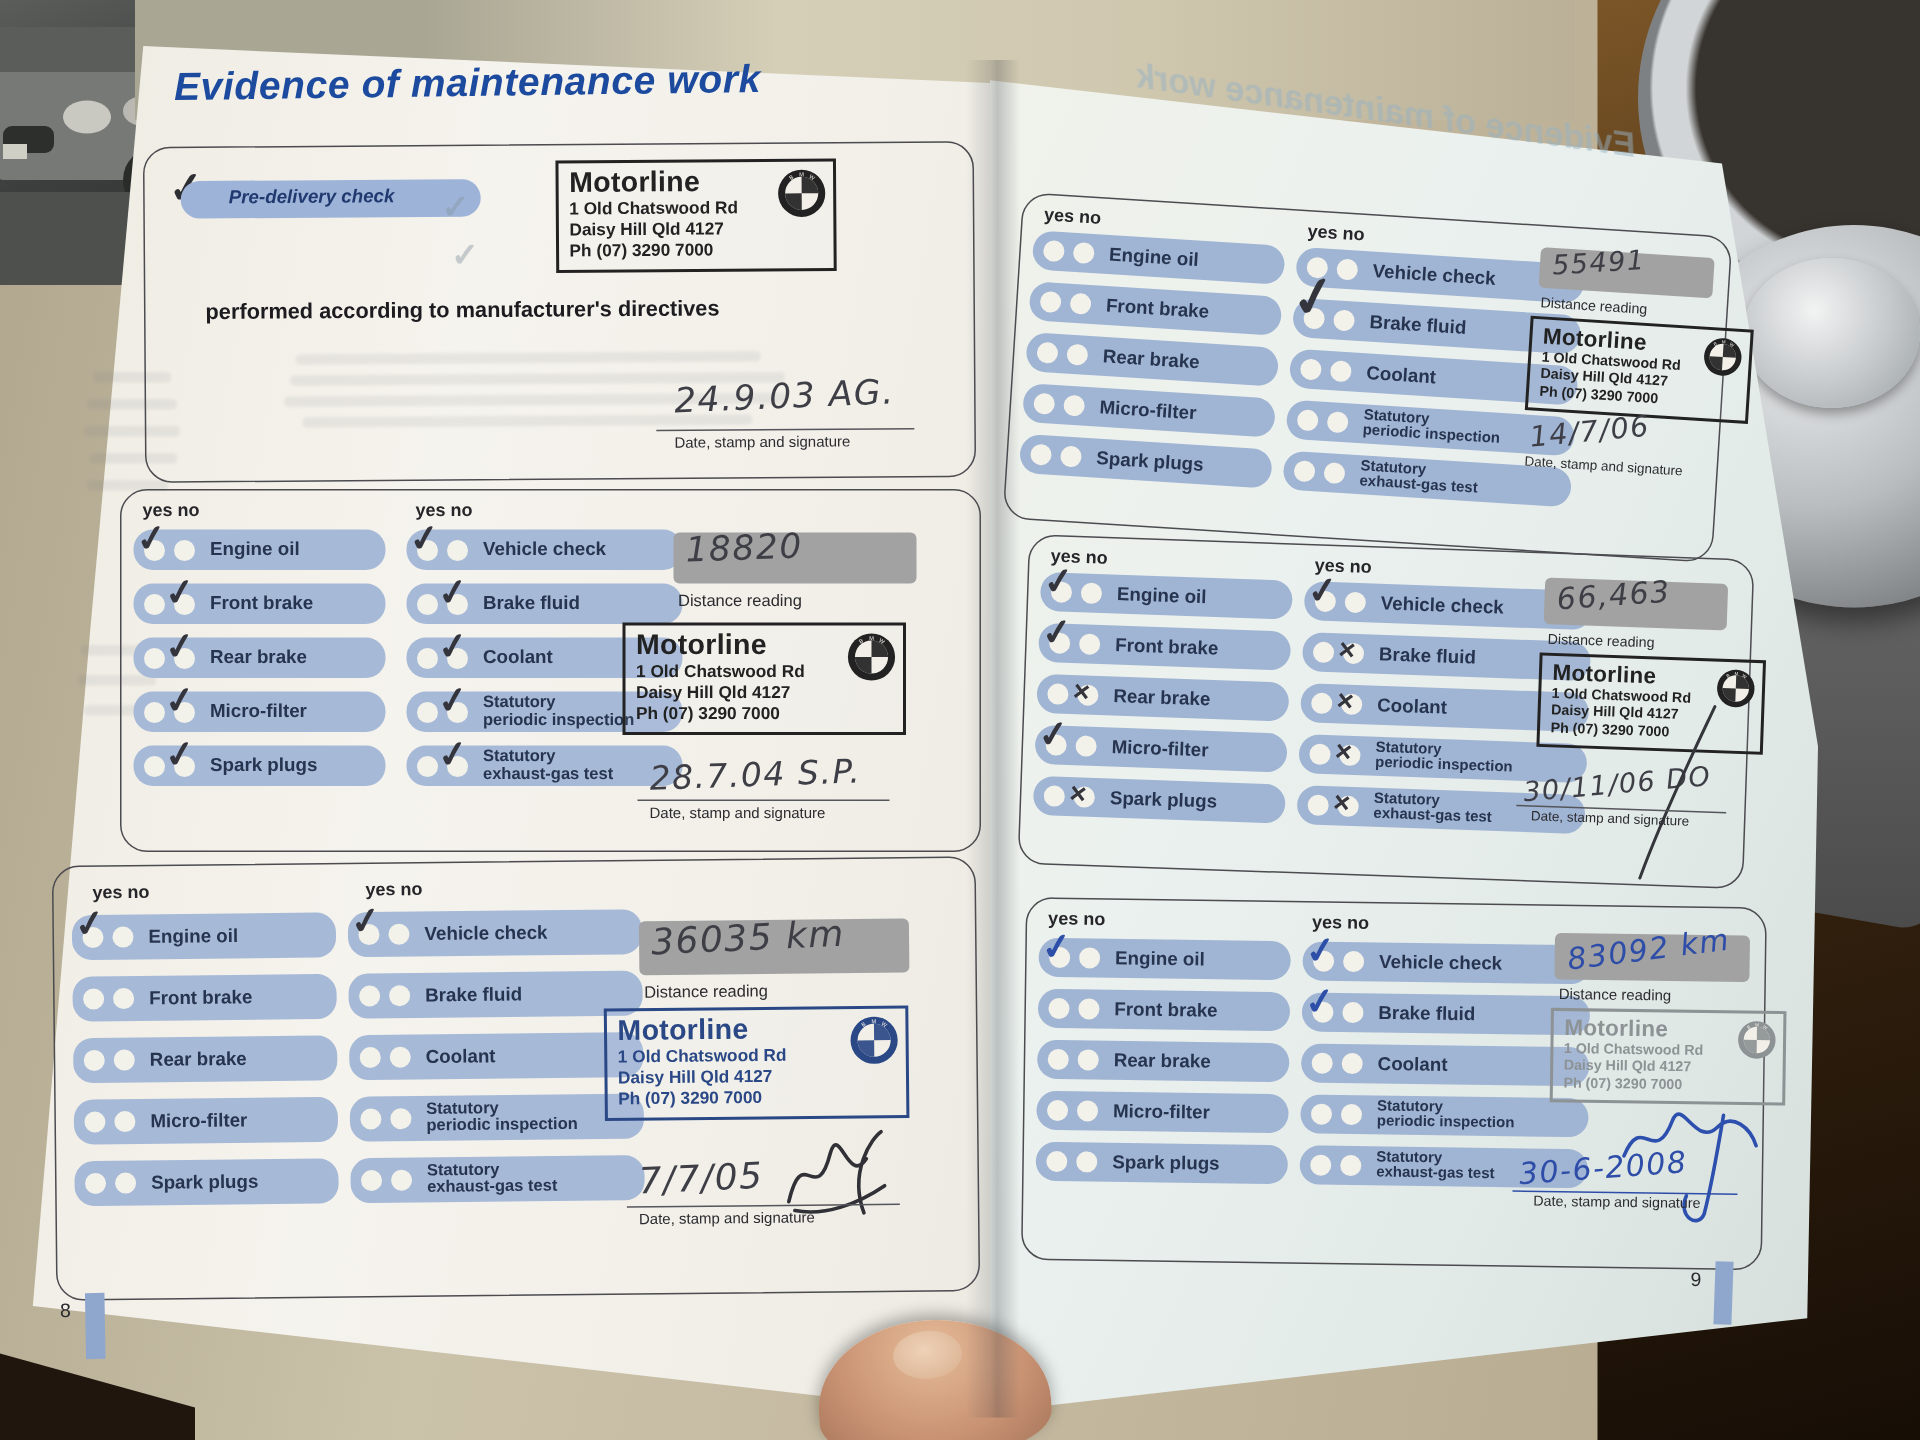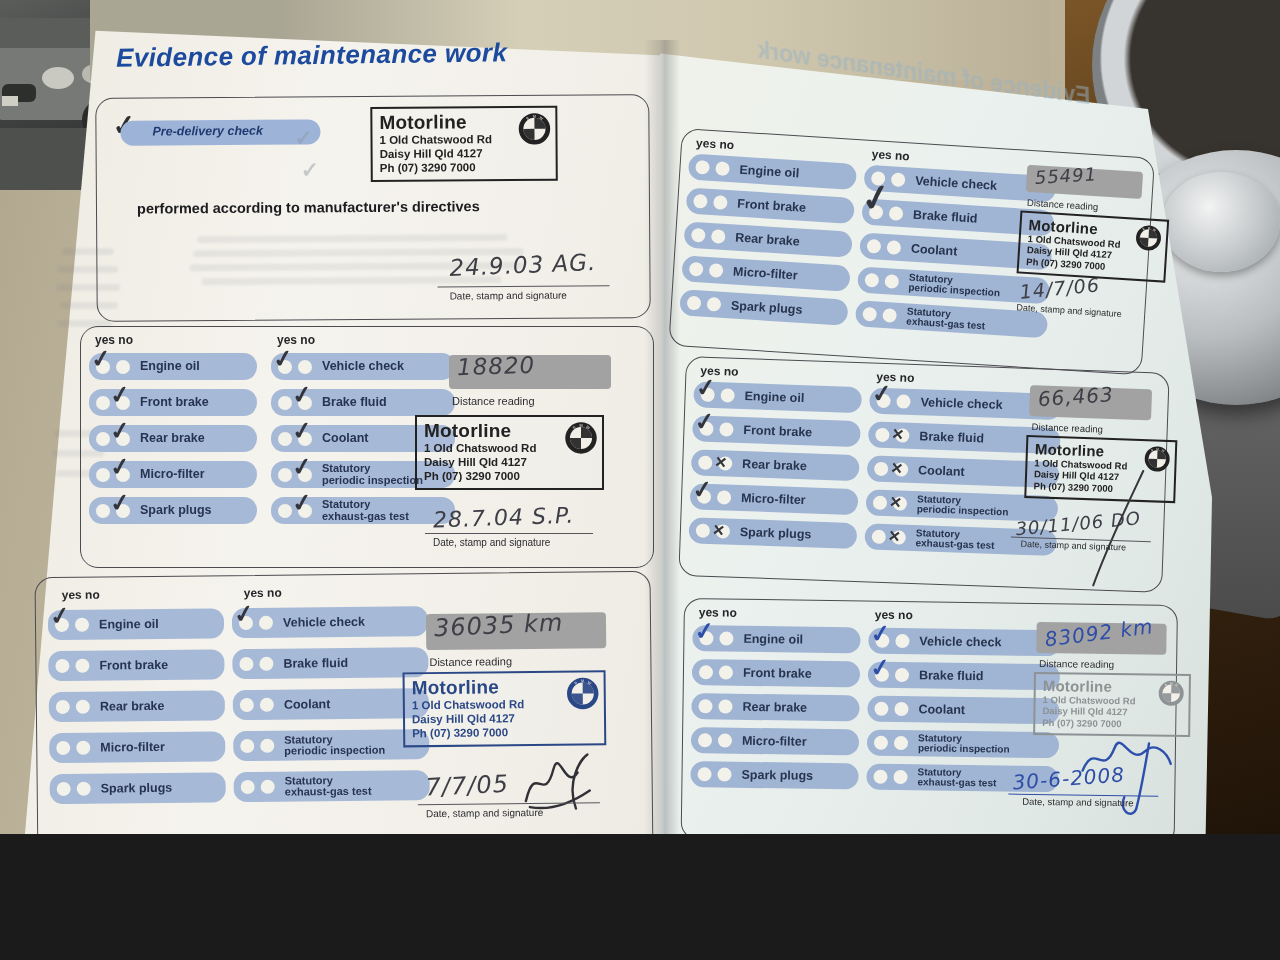--- a/index.html
+++ b/index.html
@@ -1,16 +1,16 @@
 <!DOCTYPE html>
 <html><head>
 <meta charset="utf-8">
 <style>
   html,body{margin:0;padding:0;background:#1b1b1b;}
-  #scene{position:relative;width:1280px;height:834px;overflow:hidden;
+  #scene{position:relative;width:1280px;height:960px;overflow:hidden;
     font-family:"Liberation Sans",sans-serif;
     background:linear-gradient(100deg,#b0a68e,#cbc2aa 30%,#c3b89e 60%,#b2a68c);}
   
   .carpet-top{position:absolute;left:90px;top:0;width:960px;height:80px;
     background:linear-gradient(90deg,#a9a693 0 20%,#d6cfb8 45%,#cfc7ae 70%,#b9b097);}
   .car-photo{position:absolute;left:0;top:0;width:118px;height:190px;
     background:linear-gradient(160deg,#5a5d5a,#3c3f3e 55%,#2c2e2d);}
   .wood{position:absolute;right:0;top:0;width:215px;height:960px;
     background:linear-gradient(165deg,#7a5527,#4a3015 35%,#2c1c0c 70%,#170e06);}
   .mat{position:absolute;left:1148px;top:300px;width:170px;height:310px;border-radius:26px;

